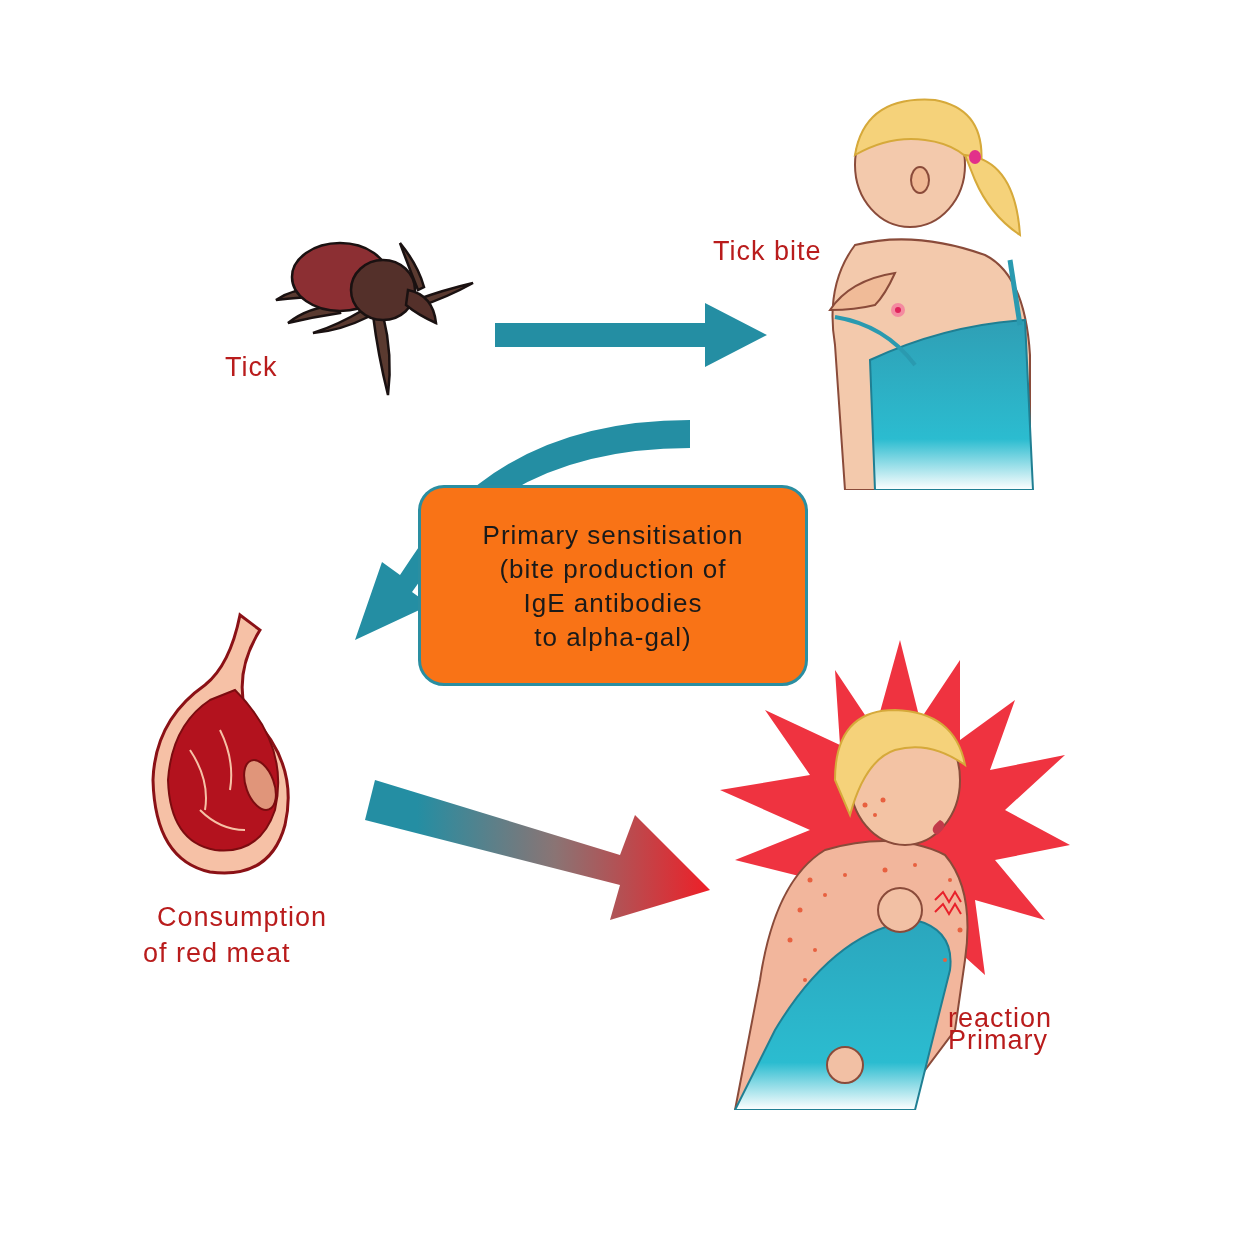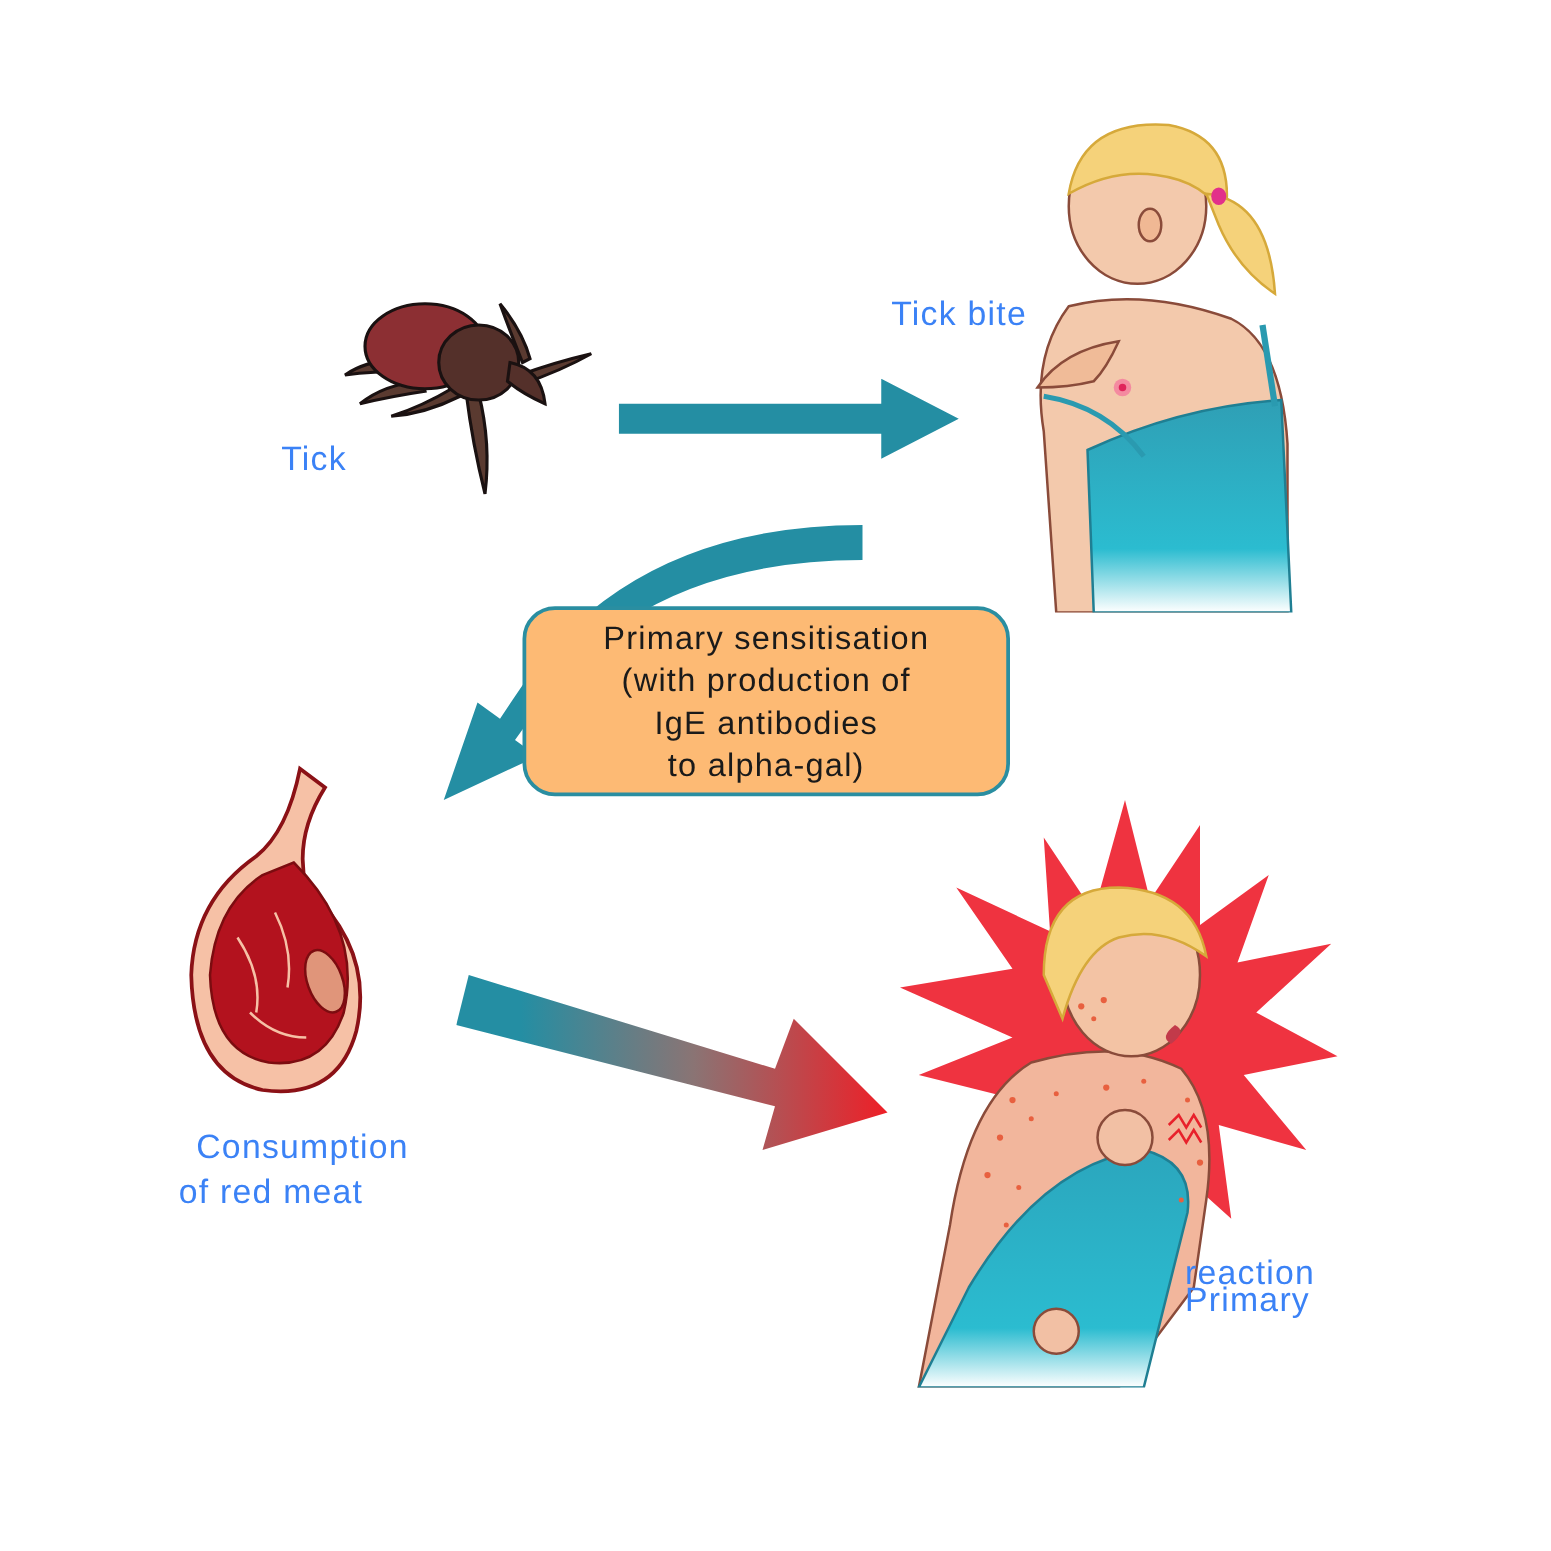--- a/index.html
+++ b/index.html
@@ -1,21 +1,21 @@
 <!DOCTYPE html>
 <html><head>
 <meta charset="utf-8">
 <style>
   html, body { margin:0; padding:0; background:#ffffff; }
   body { width:1241px; height:1241px; position:relative; overflow:hidden;
          font-family:"Liberation Sans", "DejaVu Sans", sans-serif; color:#1a1a1a; }
-  .label { position:absolute; font-size:27px; line-height:36px; letter-spacing:1px; color:#3b82f6; }
+  .label { position:absolute; font-size:27px; line-height:36px; letter-spacing:1px; color:#b91c1c; }
   .art { position:absolute; }
-  #sens-box { position:absolute; left:418px; top:485px; width:390px; height:152px;
-              border:3px solid #2a8ea1; border-radius:26px; background:#fdba74; box-sizing:border-box;
+  #sens-box { position:absolute; left:418px; top:485px; width:390px; height:201px;
+              border:3px solid #2a8ea1; border-radius:26px; background:#f97316; box-sizing:border-box;
               display:flex; flex-direction:column; align-items:center; justify-content:center; }
   #sens-box span { display:block; font-size:26px; line-height:34px; letter-spacing:1px; text-align:center; }
 </style>
 </head>
 <body>
 
 <svg class="art" style="left:268px;top:235px" width="215" height="170" viewBox="0 0 215 170">
   <g stroke="#1a1111" stroke-width="2.5" stroke-linecap="round" fill="#5a3a30">
 
     <path d="M60 55 Q30 50 8 65 Q30 62 58 62 Z"></path>
@@ -63,21 +63,21 @@
   <circle cx="83" cy="215" r="3" fill="#e0245b"></circle>
 </svg>
 <div class="label" style="left:713px;top:233px">Tick bite</div>
 
 <svg class="art" style="left:300px;top:410px" width="400" height="250" viewBox="0 0 400 250">
   <path d="M390 10 Q200 10 110 150 L100 165 L82 152 L55 230 L130 195 L112 182 L122 168 Q205 38 390 38 Z" fill="#248ea3"></path>
 </svg>
 
 <div id="sens-box">
   <span>Primary sensitisation</span>
-  <span>(with production of</span>
+  <span>(bite production of</span>
   <span>IgE antibodies</span>
   <span>to alpha-gal)</span>
 </div>
 
 <svg class="art" style="left:150px;top:610px" width="170" height="270" viewBox="0 0 170 270">
   <path d="M90 5 L110 20 Q85 60 95 100 Q150 150 135 215 Q120 270 60 262 Q5 250 3 170 Q5 110 55 75 Q80 55 90 5 Z" fill="#f6c1a6" stroke="#8b1116" stroke-width="3"></path>
   <path d="M85 80 Q140 135 125 200 Q110 245 65 240 Q20 232 18 170 Q22 115 60 90 Z" fill="#b3121e" stroke="#7c0c10" stroke-width="2"></path>
   <ellipse cx="110" cy="175" rx="14" ry="26" transform="rotate(-20 110 175)" fill="#e0957a" stroke="#7c0c10" stroke-width="2"></ellipse>
   <path d="M40 140 Q60 170 55 200 M70 120 Q85 150 80 180 M50 200 Q70 220 95 220" stroke="#f6c1a6" stroke-width="2" fill="none"></path>
 </svg>

